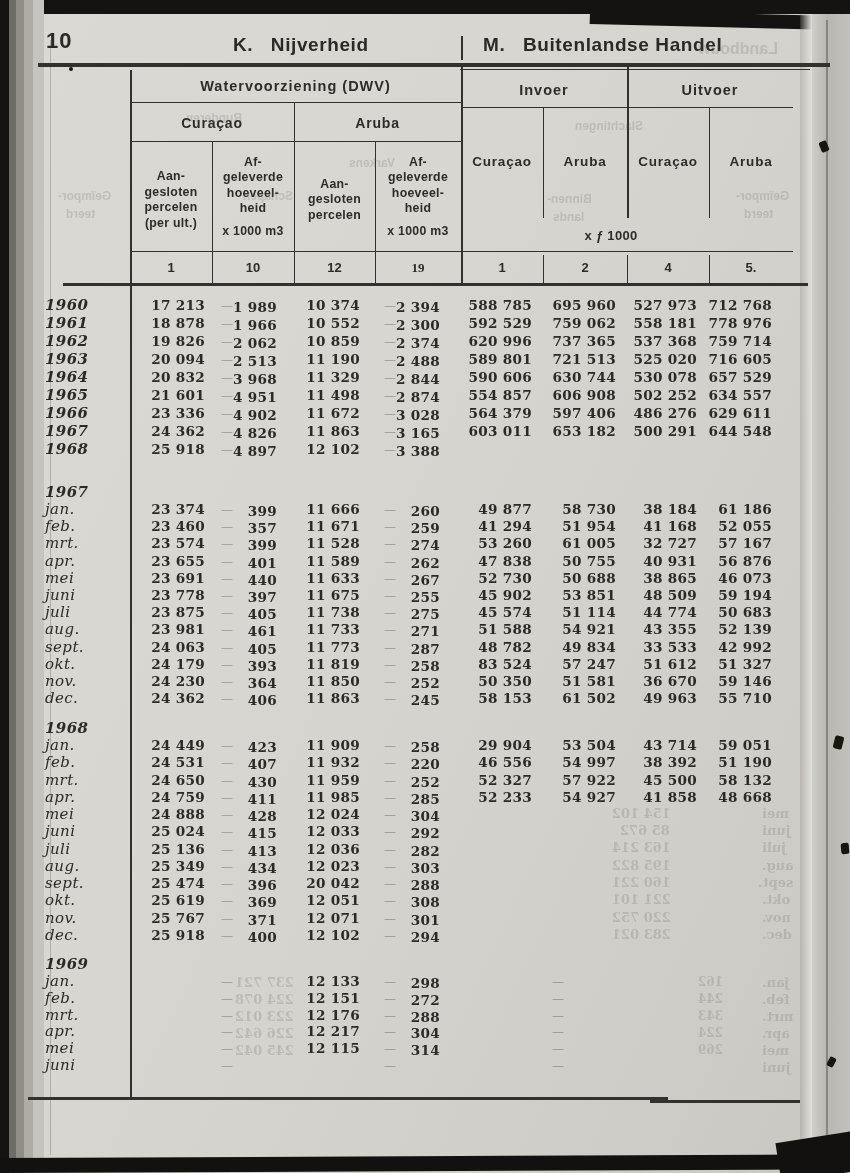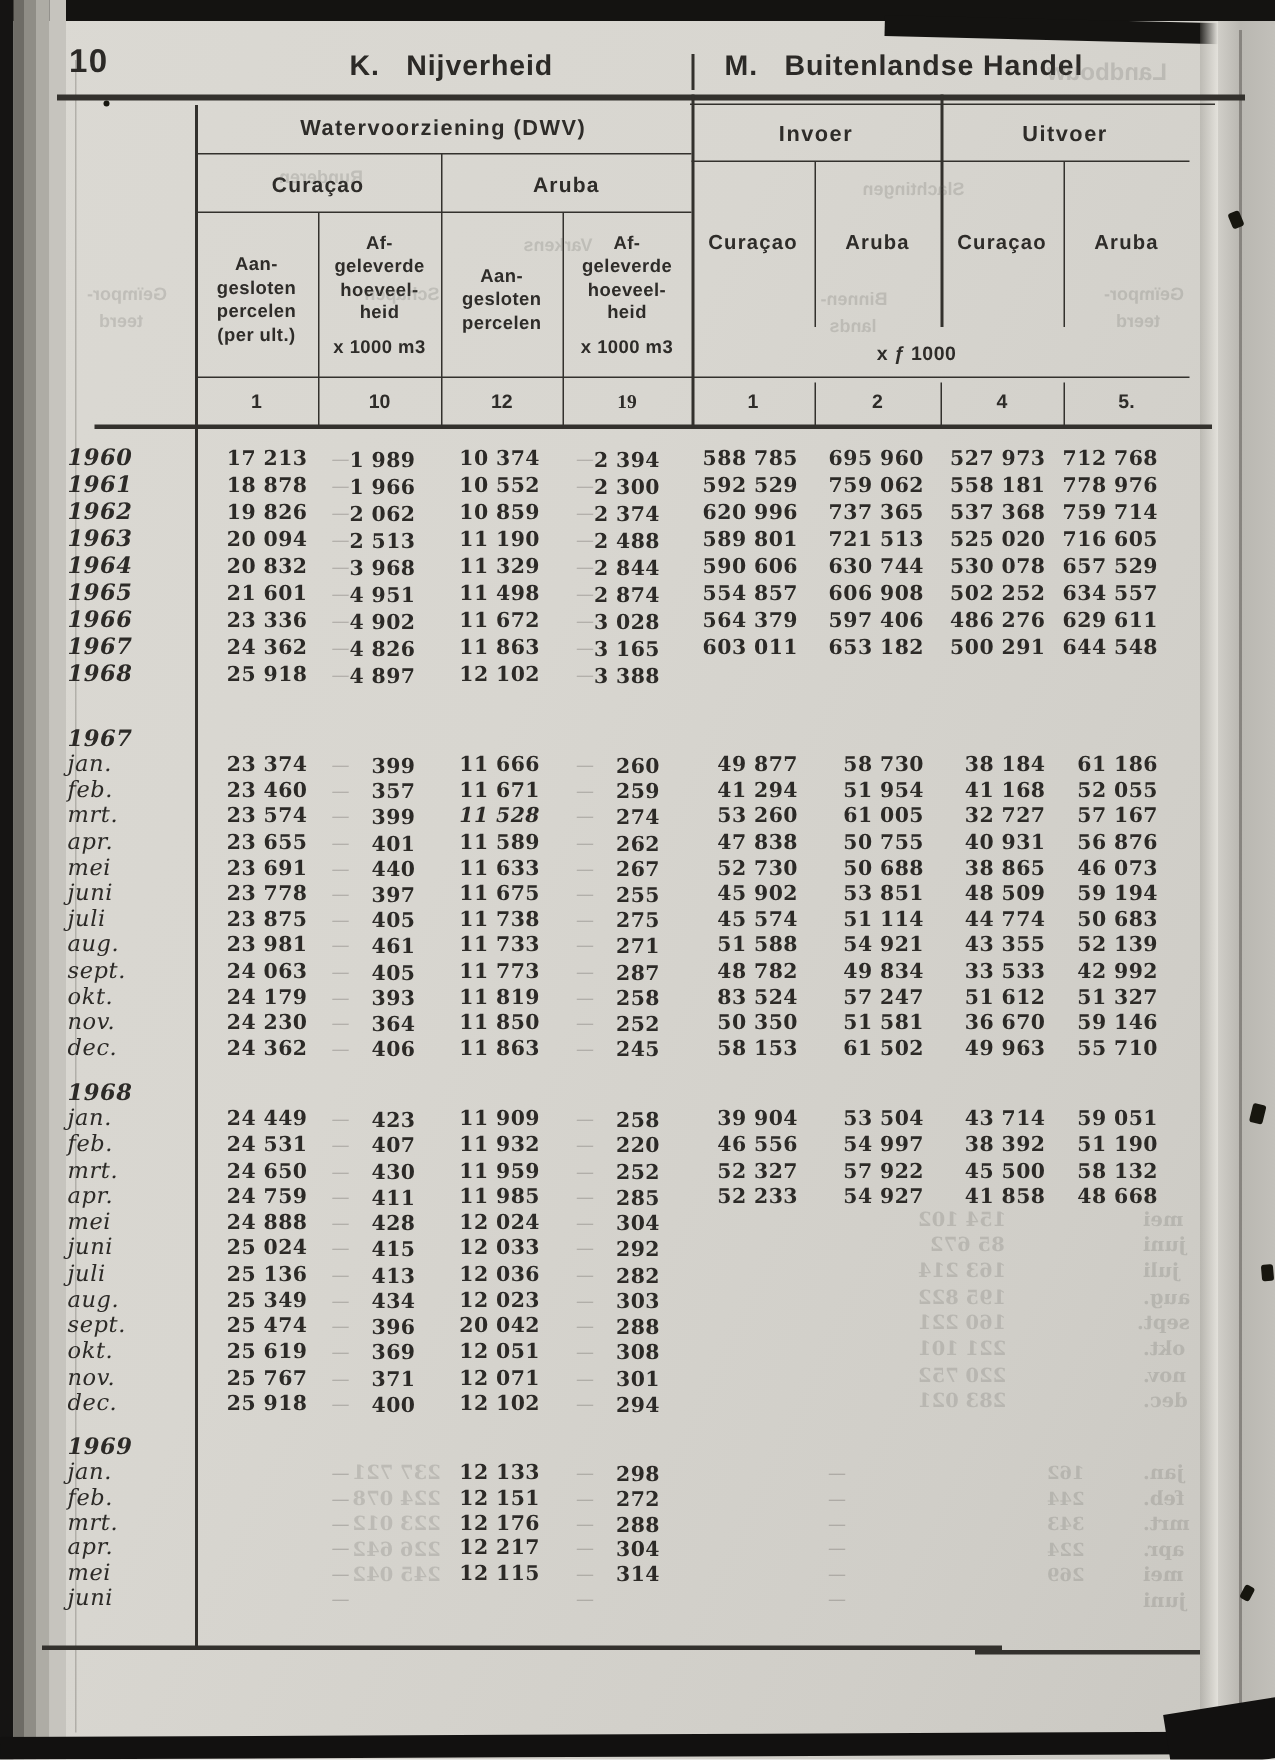--- a/index.html
+++ b/index.html
@@ -260,21 +260,21 @@
       <span class="cl" style="width: 86px; padding-right: 21px;"><i class="gd">—</i>259</span>
       <span class="cl" style="width: 82px; padding-right: 11px;">41 294</span>
       <span class="cl" style="width: 84px; padding-right: 11px;">51 954</span>
       <span class="cl" style="width: 82px; padding-right: 12px;">41 168</span>
       <span class="cl" style="width: 84px; padding-right: 21px;">52 055</span>
     </div>
     <div class="row" style="top: 534.4px; height: 17.2px;">
       <span class="rl">mrt.</span>
       <span class="cl" style="width: 82px; padding-right: 7px;">23 574</span>
       <span class="cl" style="width: 82px; padding-right: 17px;"><i class="gd">—</i>399</span>
-      <span class="cl" style="width: 81px; padding-right: 15px; font-style: italic;">11 528</span>
+      <span class="cl" style="width: 81px; padding-right: 15px;">11 528</span>
       <span class="cl" style="width: 86px; padding-right: 21px;"><i class="gd">—</i>274</span>
       <span class="cl" style="width: 82px; padding-right: 11px;">53 260</span>
       <span class="cl" style="width: 84px; padding-right: 11px;">61 005</span>
       <span class="cl" style="width: 82px; padding-right: 12px;">32 727</span>
       <span class="cl" style="width: 84px; padding-right: 21px;">57 167</span>
     </div>
     <div class="row" style="top: 551.6px; height: 17.2px;">
       <span class="rl">apr.</span>
       <span class="cl" style="width: 82px; padding-right: 7px;">23 655</span>
       <span class="cl" style="width: 82px; padding-right: 17px;"><i class="gd">—</i>401</span>
@@ -375,21 +375,21 @@
     </div>
     <div class="row" style="top: 719px;">
       <span class="rl yr">1968</span>
     </div>
     <div class="row" style="top: 736px; height: 17.25px;">
       <span class="rl">jan.</span>
       <span class="cl" style="width: 82px; padding-right: 7px;">24 449</span>
       <span class="cl" style="width: 82px; padding-right: 17px;"><i class="gd">—</i>423</span>
       <span class="cl" style="width: 81px; padding-right: 15px;">11 909</span>
       <span class="cl" style="width: 86px; padding-right: 21px;"><i class="gd">—</i>258</span>
-      <span class="cl" style="width: 82px; padding-right: 11px;">39 904</span>
+      <span class="cl" style="width: 82px; padding-right: 11px;">29 904</span>
       <span class="cl" style="width: 84px; padding-right: 11px;">53 504</span>
       <span class="cl" style="width: 82px; padding-right: 12px;">43 714</span>
       <span class="cl" style="width: 84px; padding-right: 21px;">59 051</span>
     </div>
     <div class="row" style="top: 753.25px; height: 17.25px;">
       <span class="rl">feb.</span>
       <span class="cl" style="width: 82px; padding-right: 7px;">24 531</span>
       <span class="cl" style="width: 82px; padding-right: 17px;"><i class="gd">—</i>407</span>
       <span class="cl" style="width: 81px; padding-right: 15px;">11 932</span>
       <span class="cl" style="width: 86px; padding-right: 21px;"><i class="gd">—</i>220</span>

